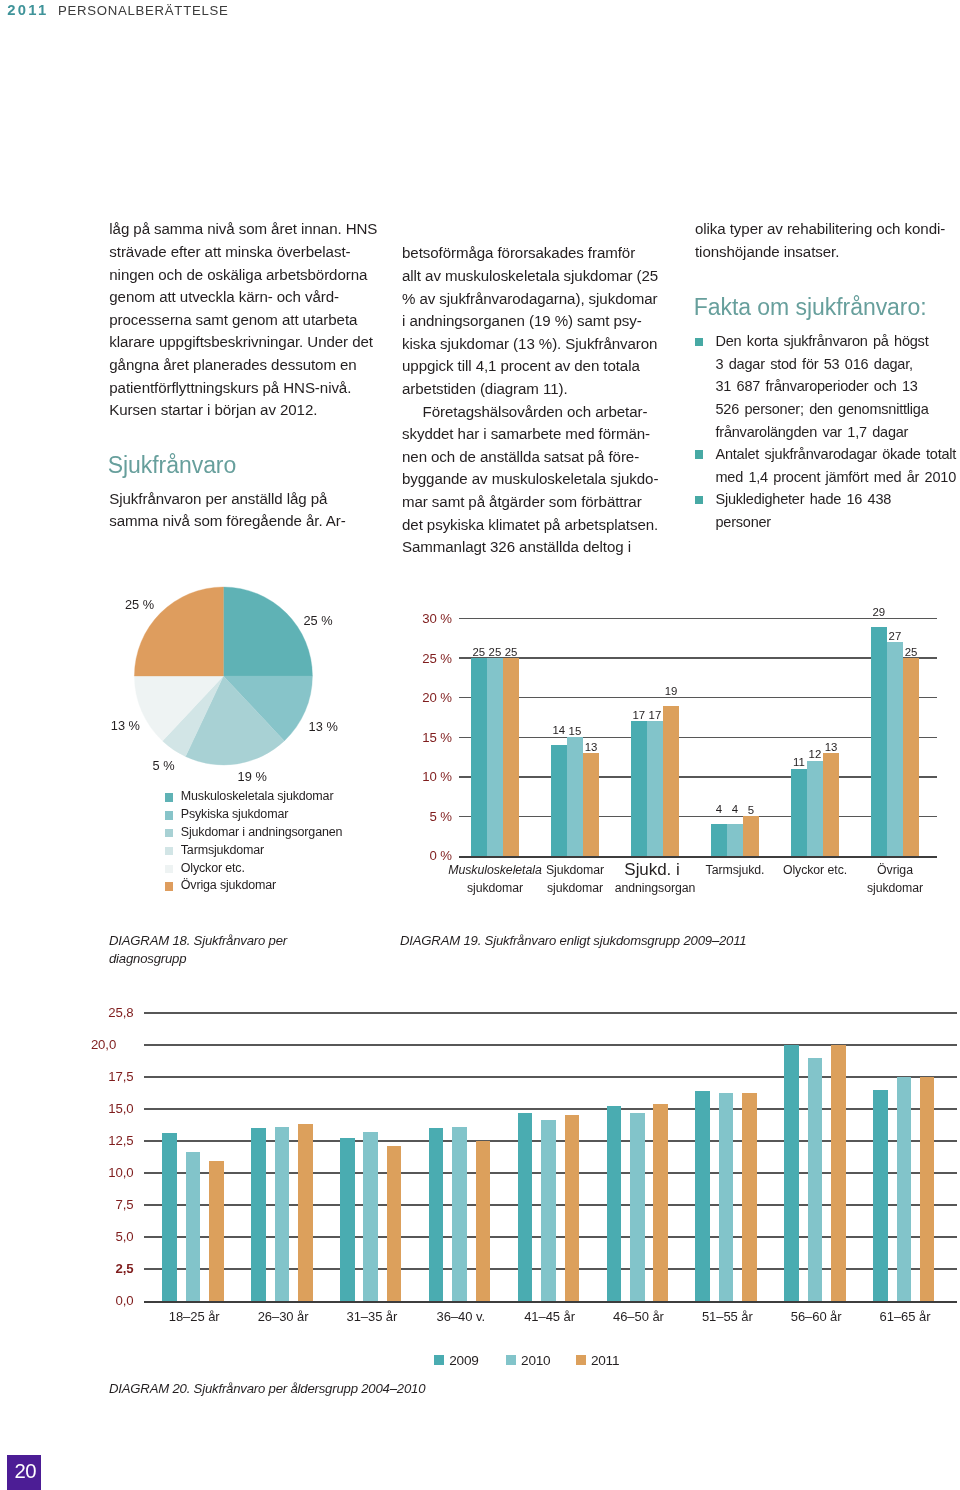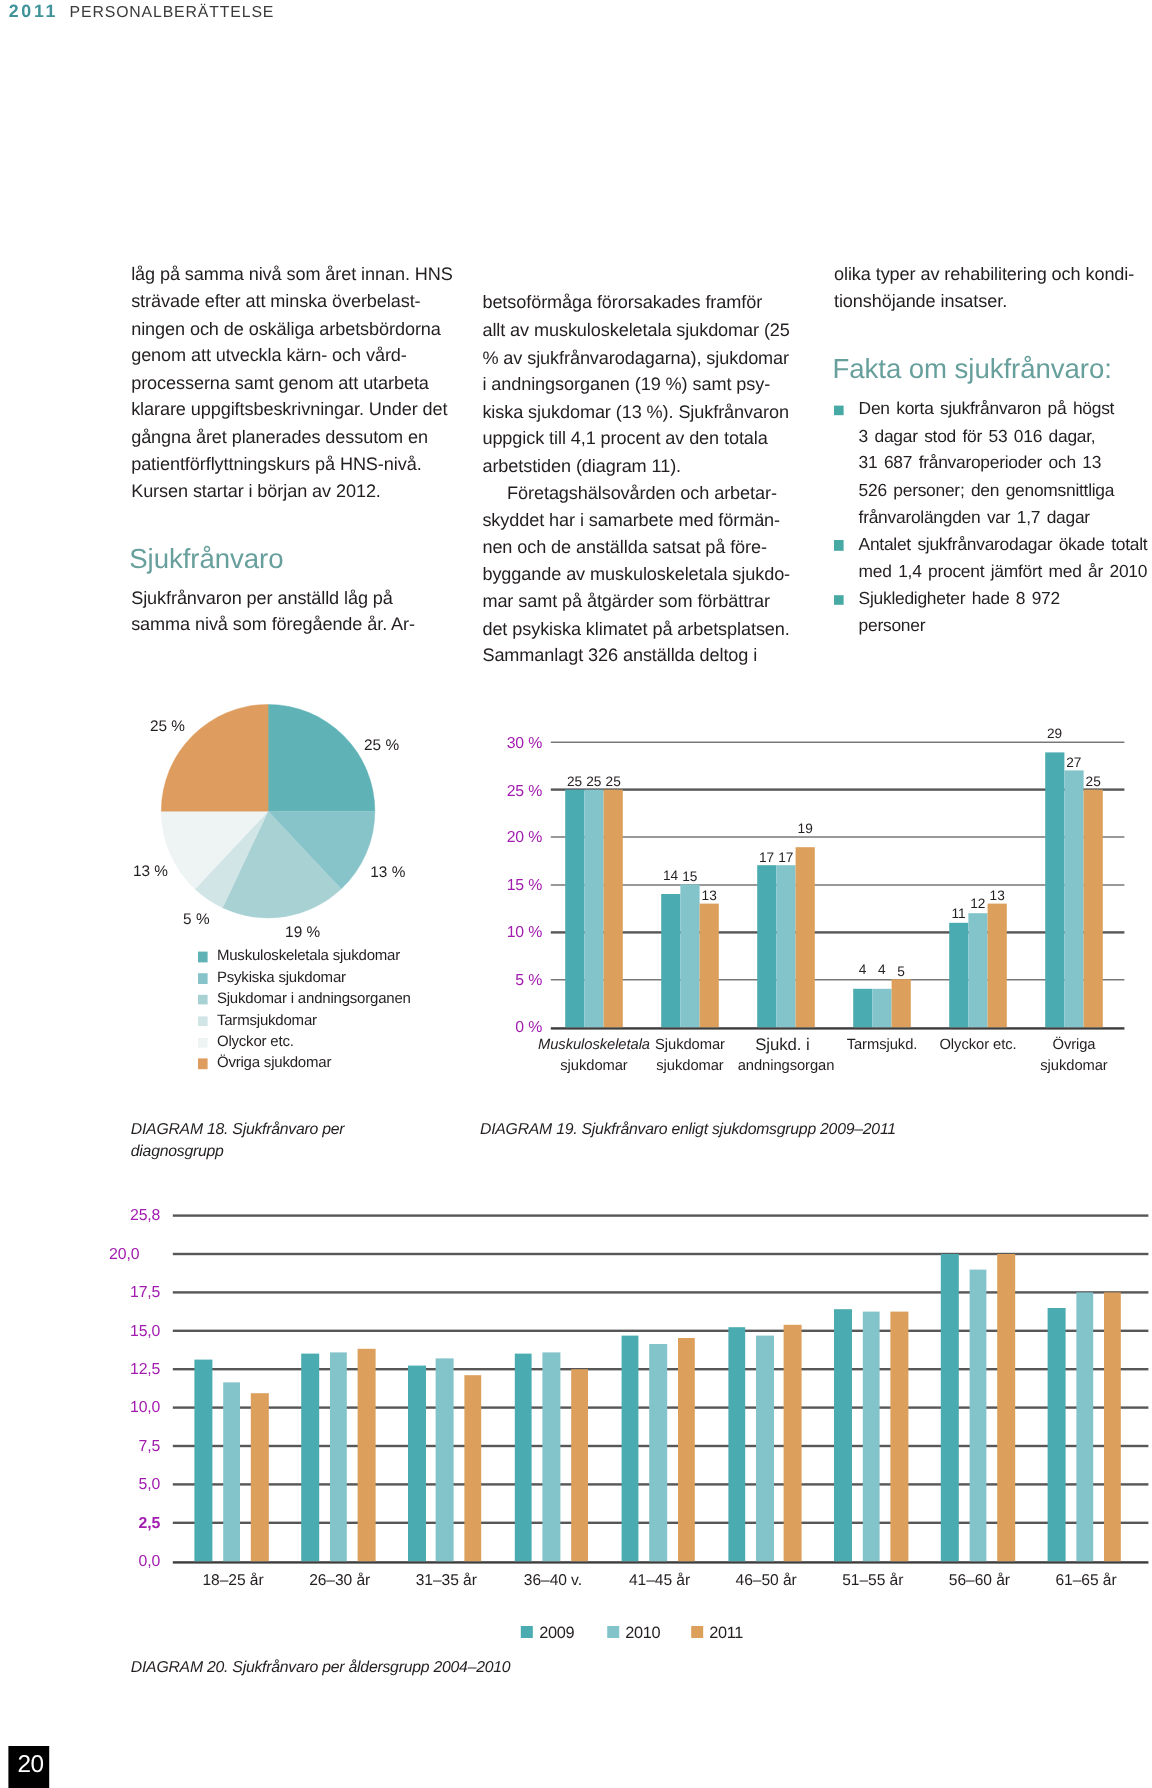--- a/index.html
+++ b/index.html
@@ -46,34 +46,34 @@
   #cap20{left:109px;top:1380px;width:600px;}
   #d20legend{left:434.1px;top:1353.5px;width:220px;height:16px;}
   #pielegend{position:absolute;left:164.6px;top:788.2px;font-size:12.5px;line-height:17.85px;letter-spacing:-0.17px;}
   #pielegend .row{position:relative;padding-left:16.2px;height:17.85px;white-space:nowrap;}
   #pielegend .sw{position:absolute;left:0px;top:5px;width:8.5px;height:8.5px;}
   .pielabel{position:absolute;font-size:12.8px;line-height:12.8px;color:#231f20;white-space:nowrap;}
 
   
   .gridline{position:absolute;height:1.5px;background:#575757;z-index:3;}
   .axisline{position:absolute;height:2.1px;background:#3d3d3d;z-index:3;}
-  .ylab{position:absolute;font-size:13.2px;line-height:13.2px;color:#a21caf;text-align:right;white-space:nowrap;letter-spacing:-0.12px;}
+  .ylab{position:absolute;font-size:13.2px;line-height:13.2px;color:#7f1d1d;text-align:right;white-space:nowrap;letter-spacing:-0.12px;}
   .xlab{position:absolute;font-size:12.3px;line-height:12.3px;color:#231f20;text-align:center;white-space:nowrap;letter-spacing:-0.06px;}
   .bar{position:absolute;z-index:1;}
   
   
   .dlab{position:absolute;z-index:7;font-size:11.4px;line-height:11.4px;color:#231f20;text-align:center;white-space:nowrap;}
 
   #d20legend{font-size:13.6px;line-height:13.6px;color:#231f20;letter-spacing:-0.25px;}
   #d20legend .row{position:absolute;white-space:nowrap;}
   #d20legend .sw{position:absolute;width:10px;height:9.8px;top:1.9px;left:0;}
   #d20legend .tx{margin-left:15.2px;}
 
   
-  #pagenum{left:6.9px;top:1454.7px;width:34.4px;height:35.3px;background:#000000;}
+  #pagenum{left:6.9px;top:1454.7px;width:34.4px;height:35.3px;background:#4c1d95;}
   #pagenum span{position:absolute;left:7.6px;top:6.2px;font-size:20.3px;line-height:20.3px;color:#ffffff;letter-spacing:-0.4px;}
 </style>
 </head>
 <body>
 
 <div class="abs" id="runhead">
   <span id="rh-year">2011</span><span id="rh-title">PERSONALBERÄTTELSE</span>
 </div>
 
 <div class="abs col" id="col1">
@@ -113,21 +113,21 @@
 tionshöjande insatser.</p>
   <h2 class="subhead">Fakta om sjukfrånvaro:</h2>
   <ul class="facts" id="factlist">
       <li><span class="bul" style="background: rgb(71, 169, 164);"></span><span>Den korta sjukfrånvaron på högst
 3 dagar stod för 53 016 dagar,
 31 687 frånvaroperioder och 13
 526 personer; den genomsnittliga
 frånvarolängden var 1,7 dagar</span></li>
       <li><span class="bul" style="background: rgb(71, 169, 164);"></span><span>Antalet sjukfrånvarodagar ökade totalt
 med 1,4 procent jämfört med år 2010</span></li>
-      <li><span class="bul" style="background: rgb(71, 169, 164);"></span><span>Sjukledigheter hade 8 972
+      <li><span class="bul" style="background: rgb(71, 169, 164);"></span><span>Sjukledigheter hade 16 438
 personer</span></li>
     </ul>
 </div>
 
 <div class="abs" id="d18">
   <svg id="pie" width="320" height="186" viewBox="0 0 320 186">
       <path d="M 113.4 96 L 113.40 7.00 A 89 89 0 0 1 202.40 96.00 Z" fill="#5fb2b5" stroke="#5fb2b5" stroke-width="0.35"></path>
       <path d="M 113.4 96 L 202.40 96.00 A 89 89 0 0 1 174.32 160.88 Z" fill="#87c4c9" stroke="#87c4c9" stroke-width="0.35"></path>
       <path d="M 113.4 96 L 174.32 160.88 A 89 89 0 0 1 75.51 176.53 Z" fill="#a8d1d4" stroke="#a8d1d4" stroke-width="0.35"></path>
       <path d="M 113.4 96 L 75.51 176.53 A 89 89 0 0 1 52.48 160.88 Z" fill="#d2e5e6" stroke="#d2e5e6" stroke-width="0.35"></path>
@@ -200,21 +200,21 @@
     <div class="bar" style="left: 743.04px; top: 816.283px; width: 16.07px; height: 39.5167px; background: rgb(220, 160, 92); z-index: 5;"></div>
     <div class="dlab" style="left: 730.975px; top: 804.783px; width: 40px;">5</div>
     <div class="bar" style="left: 823.04px; top: 753.057px; width: 16.07px; height: 102.743px; background: rgb(220, 160, 92); z-index: 5;"></div>
     <div class="dlab" style="left: 810.975px; top: 741.557px; width: 40px;">13</div>
     <div class="bar" style="left: 903.04px; top: 658.217px; width: 16.07px; height: 197.583px; background: rgb(220, 160, 92); z-index: 5;"></div>
     <div class="dlab" style="left: 890.975px; top: 646.717px; width: 40px;">25</div>
     <div class="xlab" style="left: 434.505px; top: 863.9px; width: 121px; font-size: 12.3px; line-height: 12.3px; font-style: italic;">Muskuloskeletala</div>
     <div class="xlab" style="left: 434.505px; top: 882.1px; width: 121px; font-size: 12.3px; line-height: 12.3px;">sjukdomar</div>
     <div class="xlab" style="left: 514.505px; top: 863.9px; width: 121px; font-size: 12.3px; line-height: 12.3px;">Sjukdomar</div>
     <div class="xlab" style="left: 514.505px; top: 882.1px; width: 121px; font-size: 12.3px; line-height: 12.3px;">sjukdomar</div>
-    <div class="xlab" style="left: 594.505px; top: 863.9px; width: 115px; font-size: 14px; line-height: 12.3px;">Sjukd. i</div>
+    <div class="xlab" style="left: 594.505px; top: 863.9px; width: 115px; font-size: 17px; line-height: 12.3px;">Sjukd. i</div>
     <div class="xlab" style="left: 594.505px; top: 882.1px; width: 121px; font-size: 12.3px; line-height: 12.3px;">andningsorgan</div>
     <div class="xlab" style="left: 674.505px; top: 863.9px; width: 121px; font-size: 12.3px; line-height: 12.3px;">Tarmsjukd.</div>
     <div class="xlab" style="left: 754.505px; top: 863.9px; width: 121px; font-size: 12.3px; line-height: 12.3px;">Olyckor etc.</div>
     <div class="xlab" style="left: 834.505px; top: 863.9px; width: 121px; font-size: 12.3px; line-height: 12.3px;">Övriga</div>
     <div class="xlab" style="left: 834.505px; top: 882.1px; width: 121px; font-size: 12.3px; line-height: 12.3px;">sjukdomar</div>
   </div>
 <div class="abs caption" id="cap19">DIAGRAM 19. Sjukfrånvaro enligt sjukdomsgrupp 2009–2011</div>
 
 <div class="abs" id="d20">
     <div class="axisline" style="left: 143.8px; top: 1300.8px; width: 813.2px;"></div>

